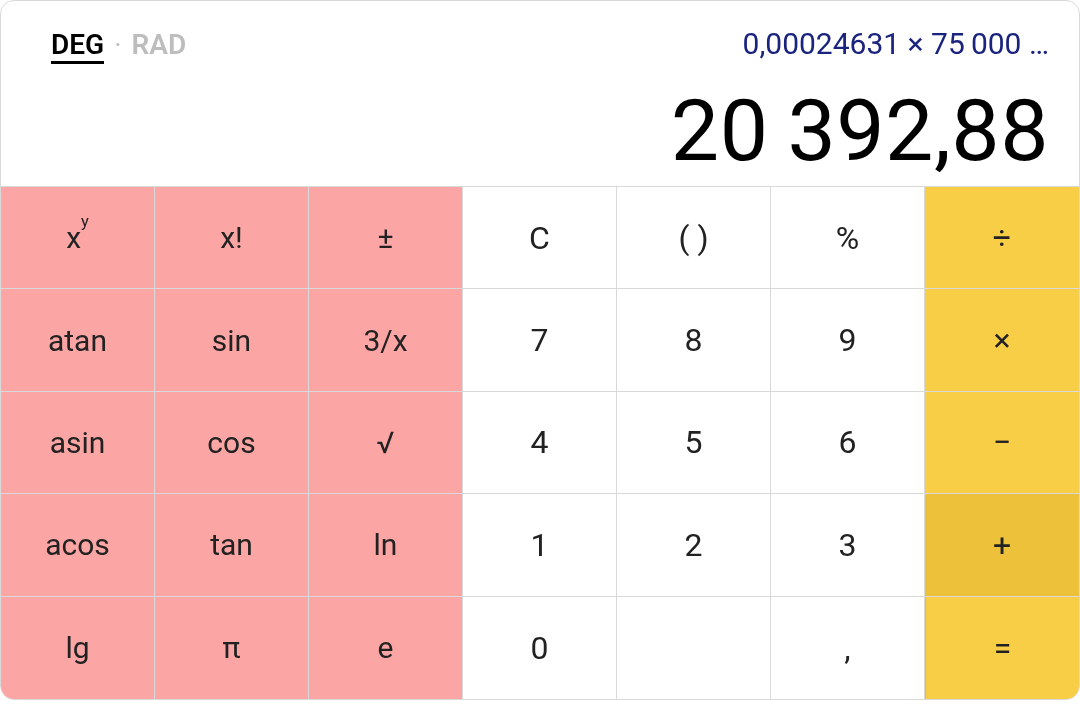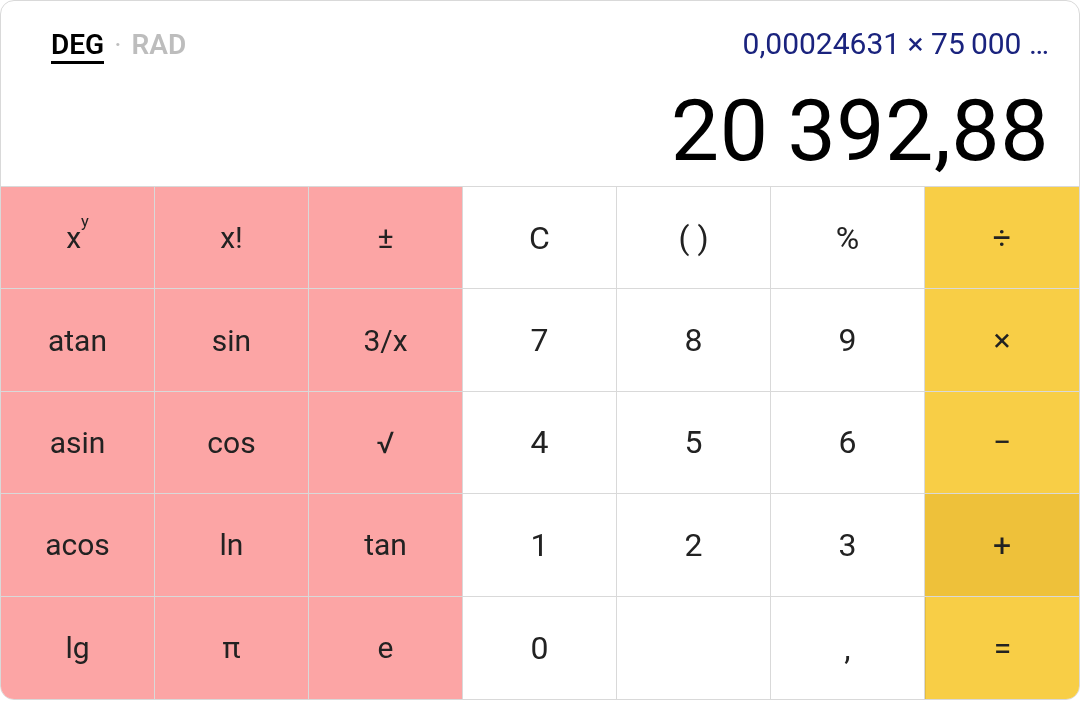--- a/index.html
+++ b/index.html
@@ -167,24 +167,24 @@
         <span>6</span>
       </div>
     <div class="key op">
         <span>−</span>
       </div>
 
     <div class="key sci">
         <span class="lbl">acos</span>
       </div>
     <div class="key sci">
+        <span class="lbl">tan</span>
+      </div>
+    <div class="key sci">
         <span class="lbl">ln</span>
-      </div>
-    <div class="key sci">
-        <span class="lbl">tan</span>
       </div>
     <div class="key">
         <span>1</span>
       </div>
     <div class="key">
         <span>2</span>
       </div>
     <div class="key">
         <span>3</span>
       </div>

